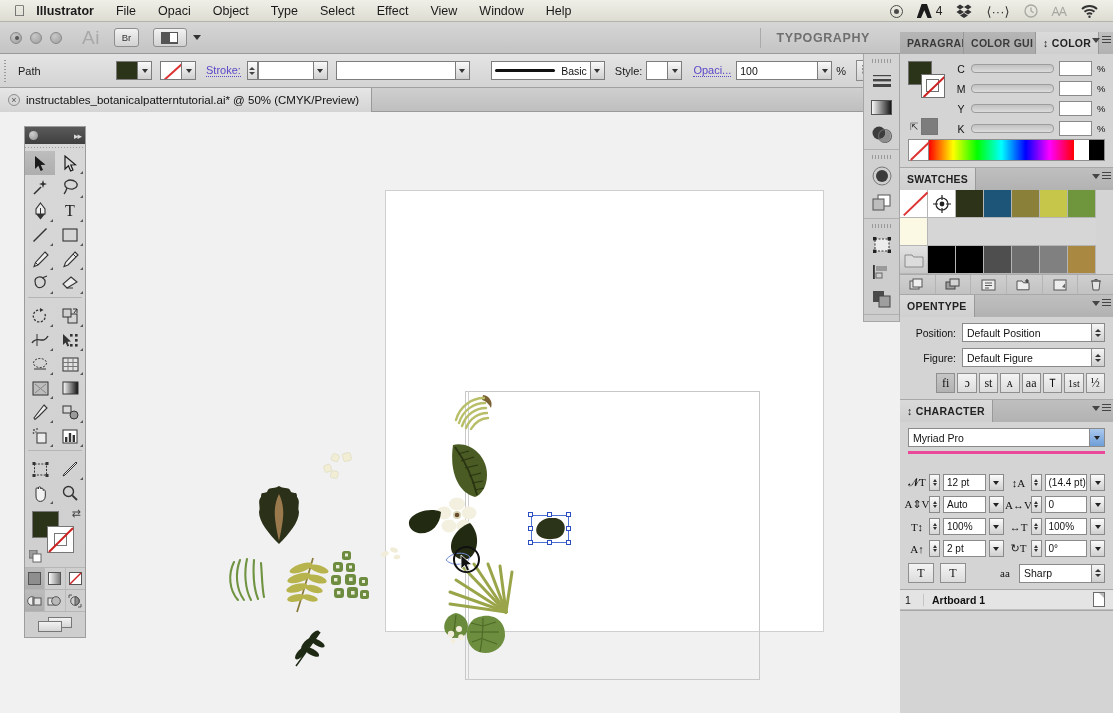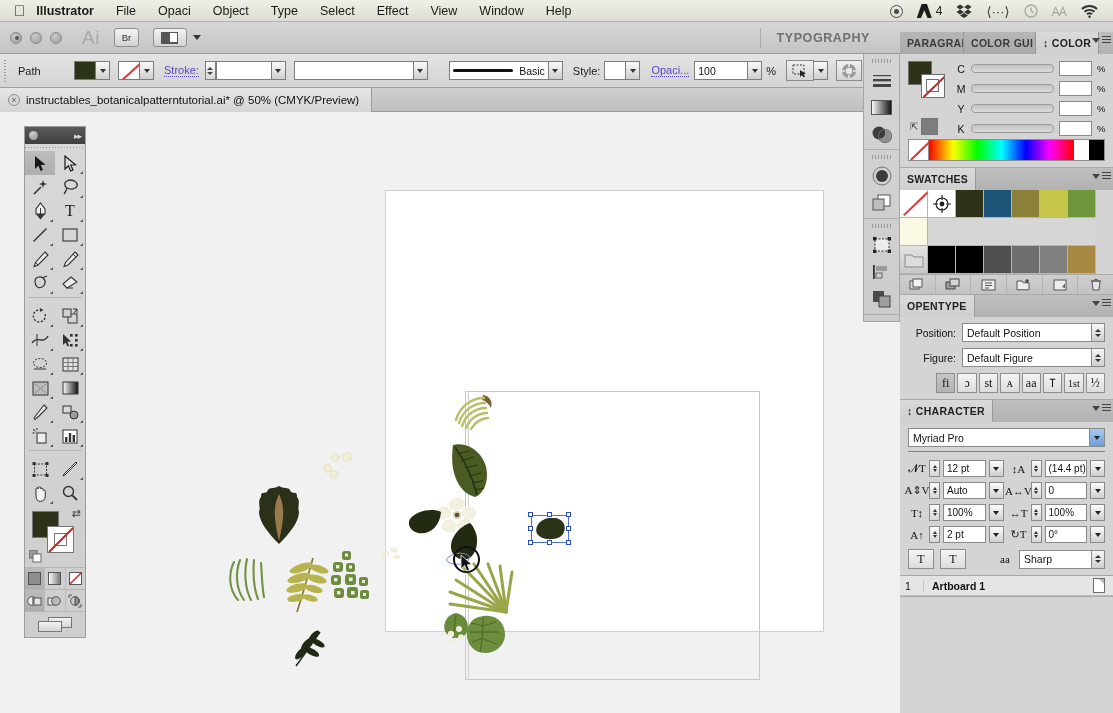--- a/index.html
+++ b/index.html
@@ -309,21 +309,21 @@
           <u></u>
         </span>
     </span>
     <span class="caret"></span>
     <span class="ws-divider"></span>
     <span class="workspace-label">TYPOGRAPHY</span>
   </div>
 
   <div class="control-bar">
     <span class="grip"></span>
-    <span class="cb-label" style="width:56px;">Path</span>
+    <span class="cb-label" style="width:98px;">Path</span>
 
     <span style="display:flex">
       <span class="swatch-box" id="cb-fill" style="background: rgb(43, 51, 24);"></span>
       <span class="combo-arrow"></span>
     </span>
     <span style="display:flex;margin-left:8px">
       <span class="none-swatch"></span>
       <span class="combo-arrow"></span>
     </span>
 
@@ -350,21 +350,21 @@
     </span>
 
     <span class="cb-label" style="margin-left:10px">Style:</span>
     <span style="display:flex;margin-left:4px">
       <span class="txt-field" style="width:22px"></span>
       <span class="combo-arrow"></span>
     </span>
 
     <span class="cb-link" style="margin-left:11px">Opaci...</span>
     <span style="display:flex;margin-left:5px">
-      <span class="txt-field" style="width:54px">100</span>
+      <span class="txt-field" style="width:82px">100</span>
       <span class="combo-arrow"></span>
     </span>
     <span class="cb-label" style="margin-left:4px">%</span>
 
     <span class="cb-icon-btn" style="margin-left:10px">
       <svg width="17" height="14" viewBox="0 0 17 14">
           <rect x="1" y="1" width="11" height="9" fill="none" stroke="#333" stroke-dasharray="2 1.5"></rect>
           <path d="M8 6 L8 13 L10 11 L11.5 13.5 L13 12.5 L11.5 10.3 L14 10 Z" fill="#222"></path>
         </svg>
     </span>
@@ -862,21 +862,21 @@
         <span class="panel-menu">
             <span class="tri"></span>
             <span class="lines"></span>
           </span>
       </div>
       <div class="panel-body">
         <div class="combo">
           <span>Myriad Pro</span>
           <span class="dd blue"></span>
         </div>
-        <div style="border-top:1px solid #ec4899;padding-top:8px;">
+        <div style="border-top:3px solid #ec4899;padding-top:20px;">
           <div class="ch-row">
             <span class="ch-cell">
               <span class="ch-ic">𝓝T</span>
               <span class="mini-step">
                   <b></b>
                   <u></u>
                 </span>
               <span class="mini-field">12 pt</span>
               <span class="mini-dd"></span>
             </span>

